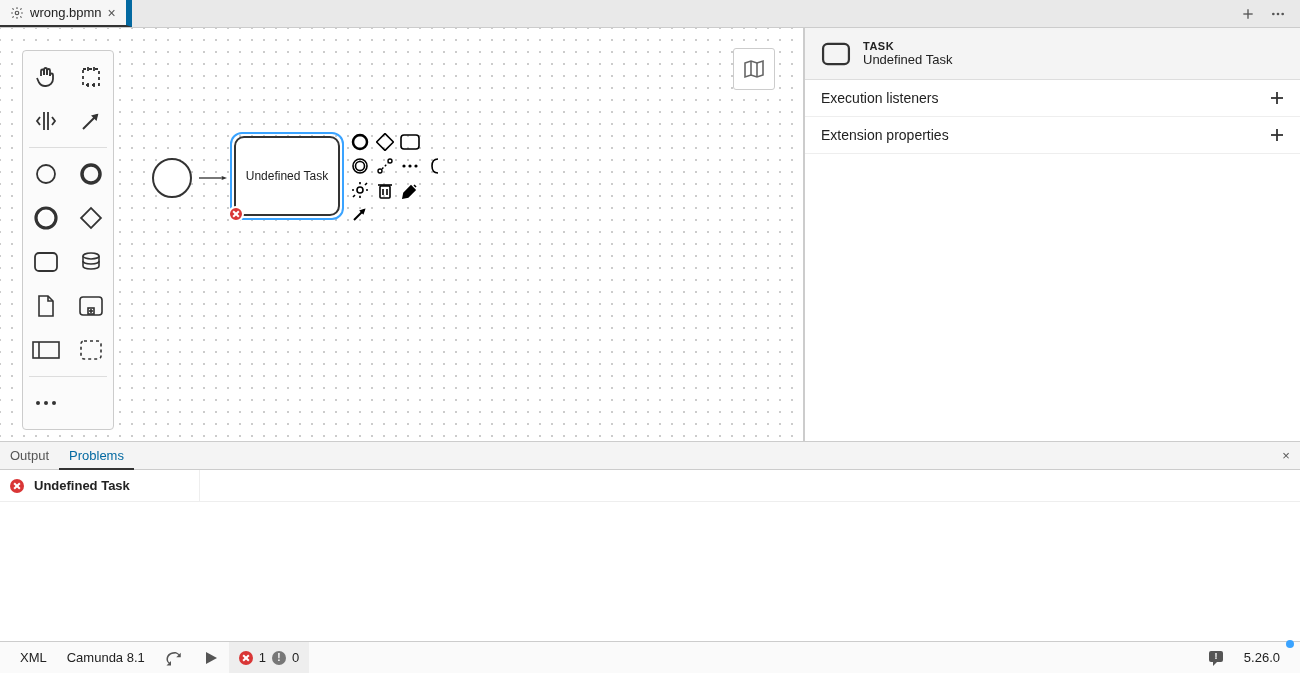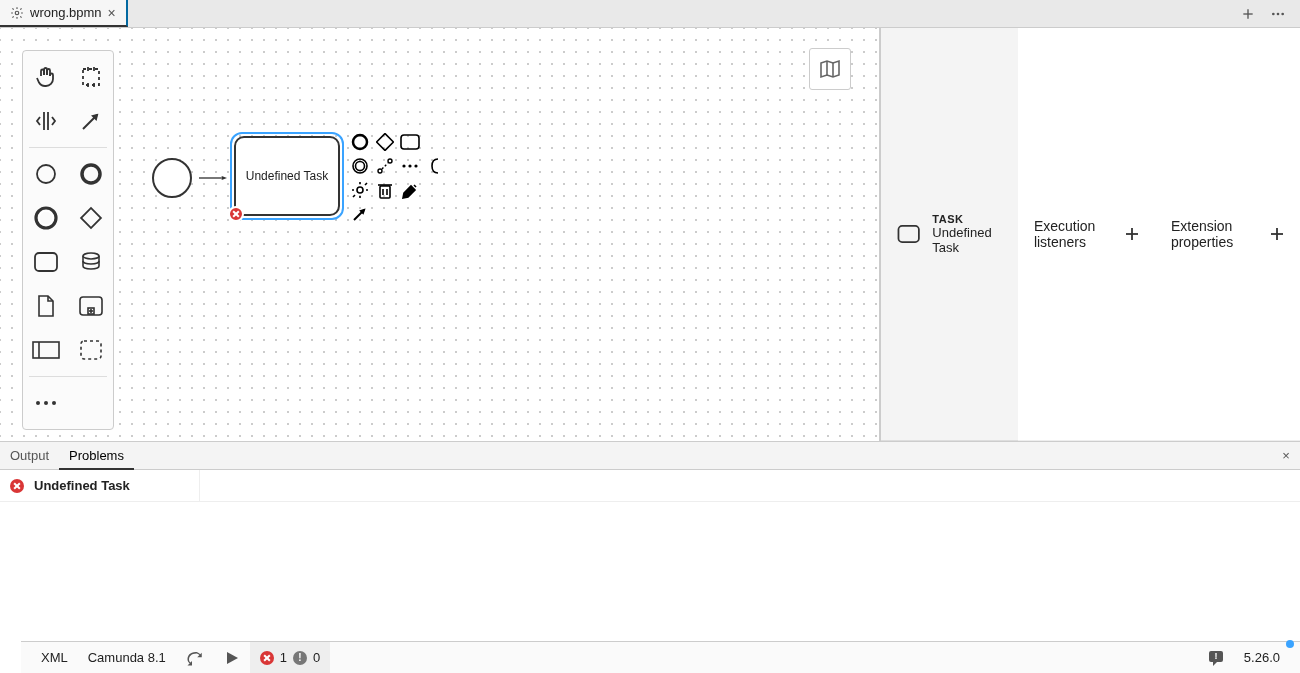--- a/index.html
+++ b/index.html
@@ -22,21 +22,21 @@
     display: flex;
     align-items: stretch;
     border-bottom: 1px solid #ccc;
   }
   .tab {
     display: flex;
     align-items: center;
     gap: 6px;
     padding: 8px 10px;
     background: #f6f6f6;
-    border-right: 2px solid #0369a1;
+    border-right: 6px solid #0369a1;
     border-bottom: 2px solid #333;
     font-size: 13px;
   }
   .tab .gear { width: 14px; height: 14px; }
   .tab-close { cursor: pointer; font-size: 14px; color: #555; }
   .tabbar-spacer { flex: 1; }
   .tabbar-actions {
     display: flex;
     align-items: center;
     gap: 14px;
@@ -183,24 +183,24 @@
     gap: 5px;
   }
   .ctx-row .ci {
     width: 20px; height: 20px;
     display: flex; align-items: center; justify-content: center;
     cursor: pointer;
   }
 
   
   .props {
-    width: 420px;
+    width: 496px;
     background: #fff;
     display: flex;
-    flex-direction: row;
+    flex-direction: column;
     border-left: 1px solid #ccc;
   }
   .props-header {
     display: flex;
     align-items: center;
     gap: 12px;
     padding: 12px 16px;
     background: #f4f4f4;
     border-bottom: 1px solid #ddd;
   }
@@ -248,21 +248,21 @@
   }
   .btab {
     padding: 0 10px;
     display: flex;
     align-items: center;
     font-size: 13px;
     color: #555;
     cursor: pointer;
   }
   .btab.active {
-    color: #000000;
+    color: #0369a1;
     border-bottom: 2px solid #333;
     margin-bottom: -1px;
   }
   .btab-spacer { flex: 1; }
   .btab-close {
     width: 28px;
     display: flex;
     align-items: center;
     justify-content: center;
     color: #555;
@@ -310,21 +310,20 @@
 
   
   .statusbar {
     height: 32px;
     border-top: 1px solid #ccc;
     background: #fafafa;
     display: flex;
     align-items: center;
     padding: 0 10px;
     font-size: 13px;
-    margin-left: 21px;
   }
   .statusbar .sitem {
     padding: 0 10px;
     height: 100%;
     display: flex;
     align-items: center;
     gap: 6px;
     cursor: pointer;
   }
   .statusbar .sitem.issues {

